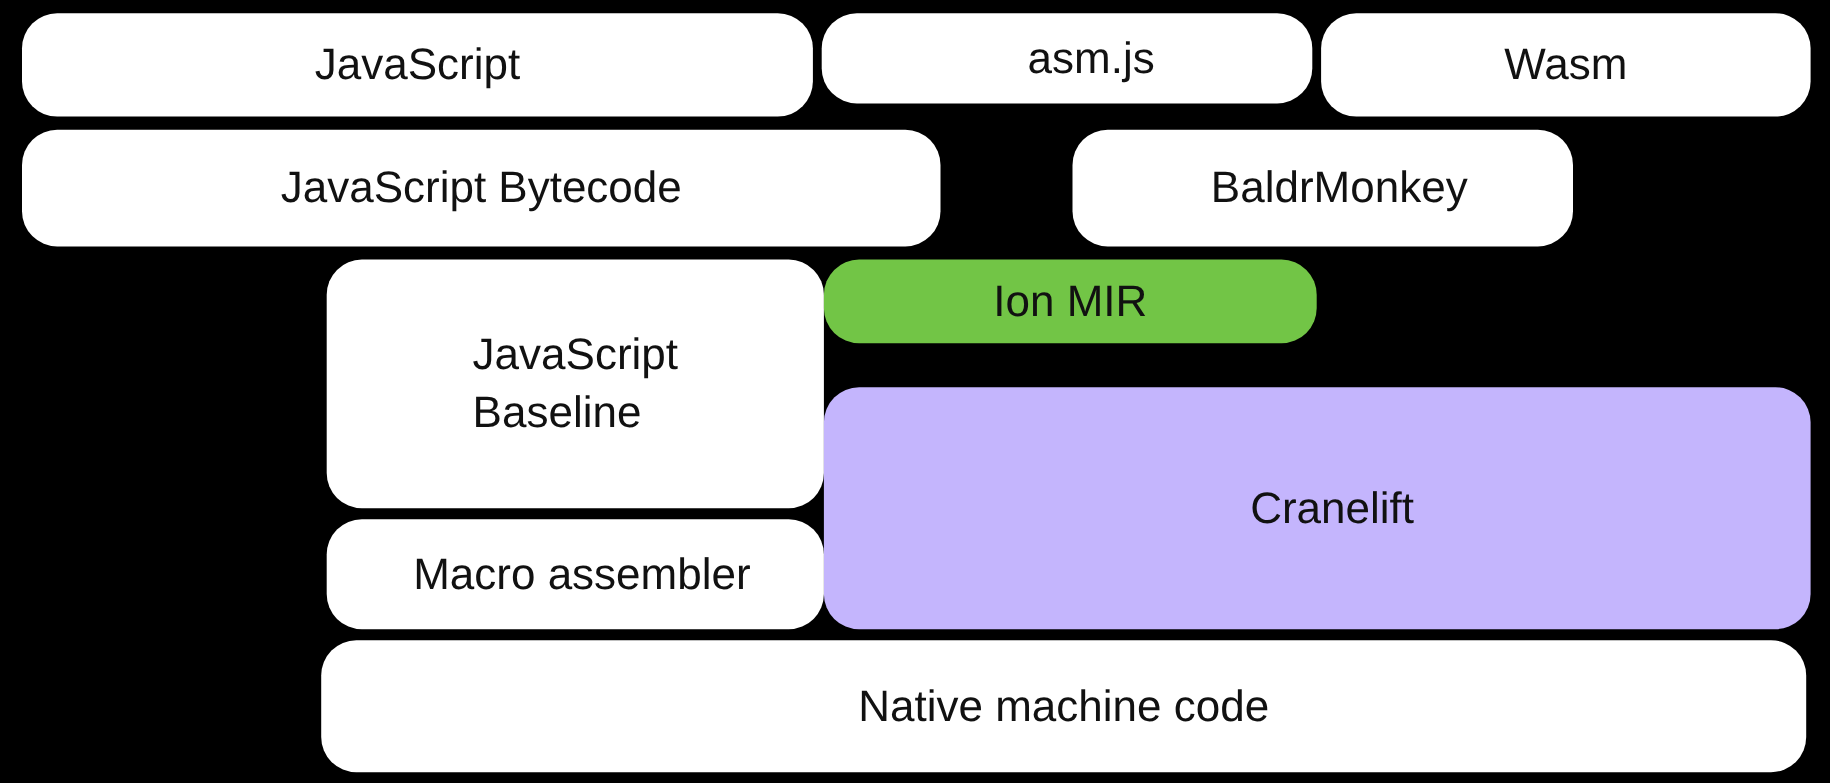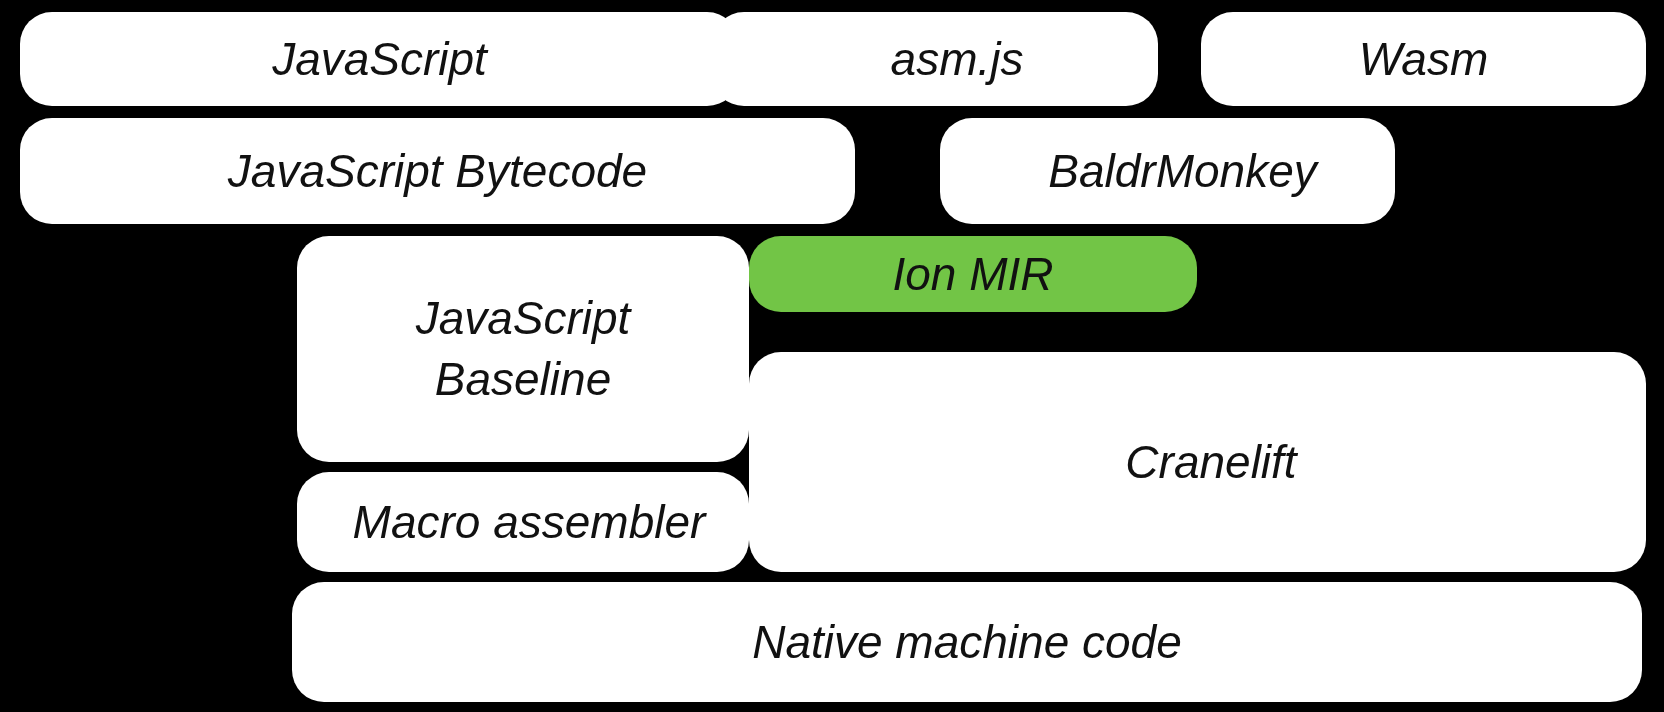--- a/index.html
+++ b/index.html
@@ -17,38 +17,37 @@
   }
   .box {
     position: absolute;
     border-radius: 32px;
     display: flex;
     align-items: center;
     justify-content: center;
     box-sizing: border-box;
   }
   .box .label {
-    font-size: 46px;
+    font-size: 40px;
     line-height: 1.32;
     color: #111111;
-    text-align: center;
+    text-align: left;
     white-space: pre-line;
-    font-style: italic;
   }
   .fill-white { background: #ffffff; }
   .fill-gray  { background: #e9e9e9; }
   .fill-green { background: #72c546; }
-  .fill-pink  { background: #ffffff; padding-left: 27px; }
+  .fill-pink  { background: #c4b5fd; padding-left: 27px; }
 
   
   .b-javascript           { left: 20px;   top: 12px;  width: 719px;  height: 94px;  }
-  .b-asm-js               { left: 712px;  top: 12px;  width: 446px;  height: 94px; padding-left: 44px;  }
+  .b-asm-js               { left: 747px;  top: 12px;  width: 446px;  height: 82px; padding-left: 44px;  }
   .b-wasm                 { left: 1201px; top: 12px;  width: 445px;  height: 94px;  }
   .b-javascript-bytecode  { left: 20px;   top: 118px; width: 835px;  height: 106px; }
-  .b-baldrmonkey          { left: 940px;  top: 118px; width: 455px;  height: 106px; padding-left: 30px; }
+  .b-baldrmonkey          { left: 975px;  top: 118px; width: 455px;  height: 106px; padding-left: 30px; }
   .b-interpreter          { left: 20px;   top: 236px; width: 266px;  height: 336px; }
   .b-javascript-baseline  { left: 297px;  top: 236px; width: 452px;  height: 226px; }
   .b-ion-mir              { left: 749px;  top: 236px; width: 448px;  height: 76px; }
   .b-cranelift            { left: 749px;  top: 352px; width: 897px;  height: 220px; }
   .b-macro-assembler      { left: 297px;  top: 472px; width: 452px;  height: 100px; padding-left: 12px; }
   .b-native-machine-code  { left: 292px;  top: 582px; width: 1350px; height: 120px; }
 </style>
 </head>
 <body>
 

